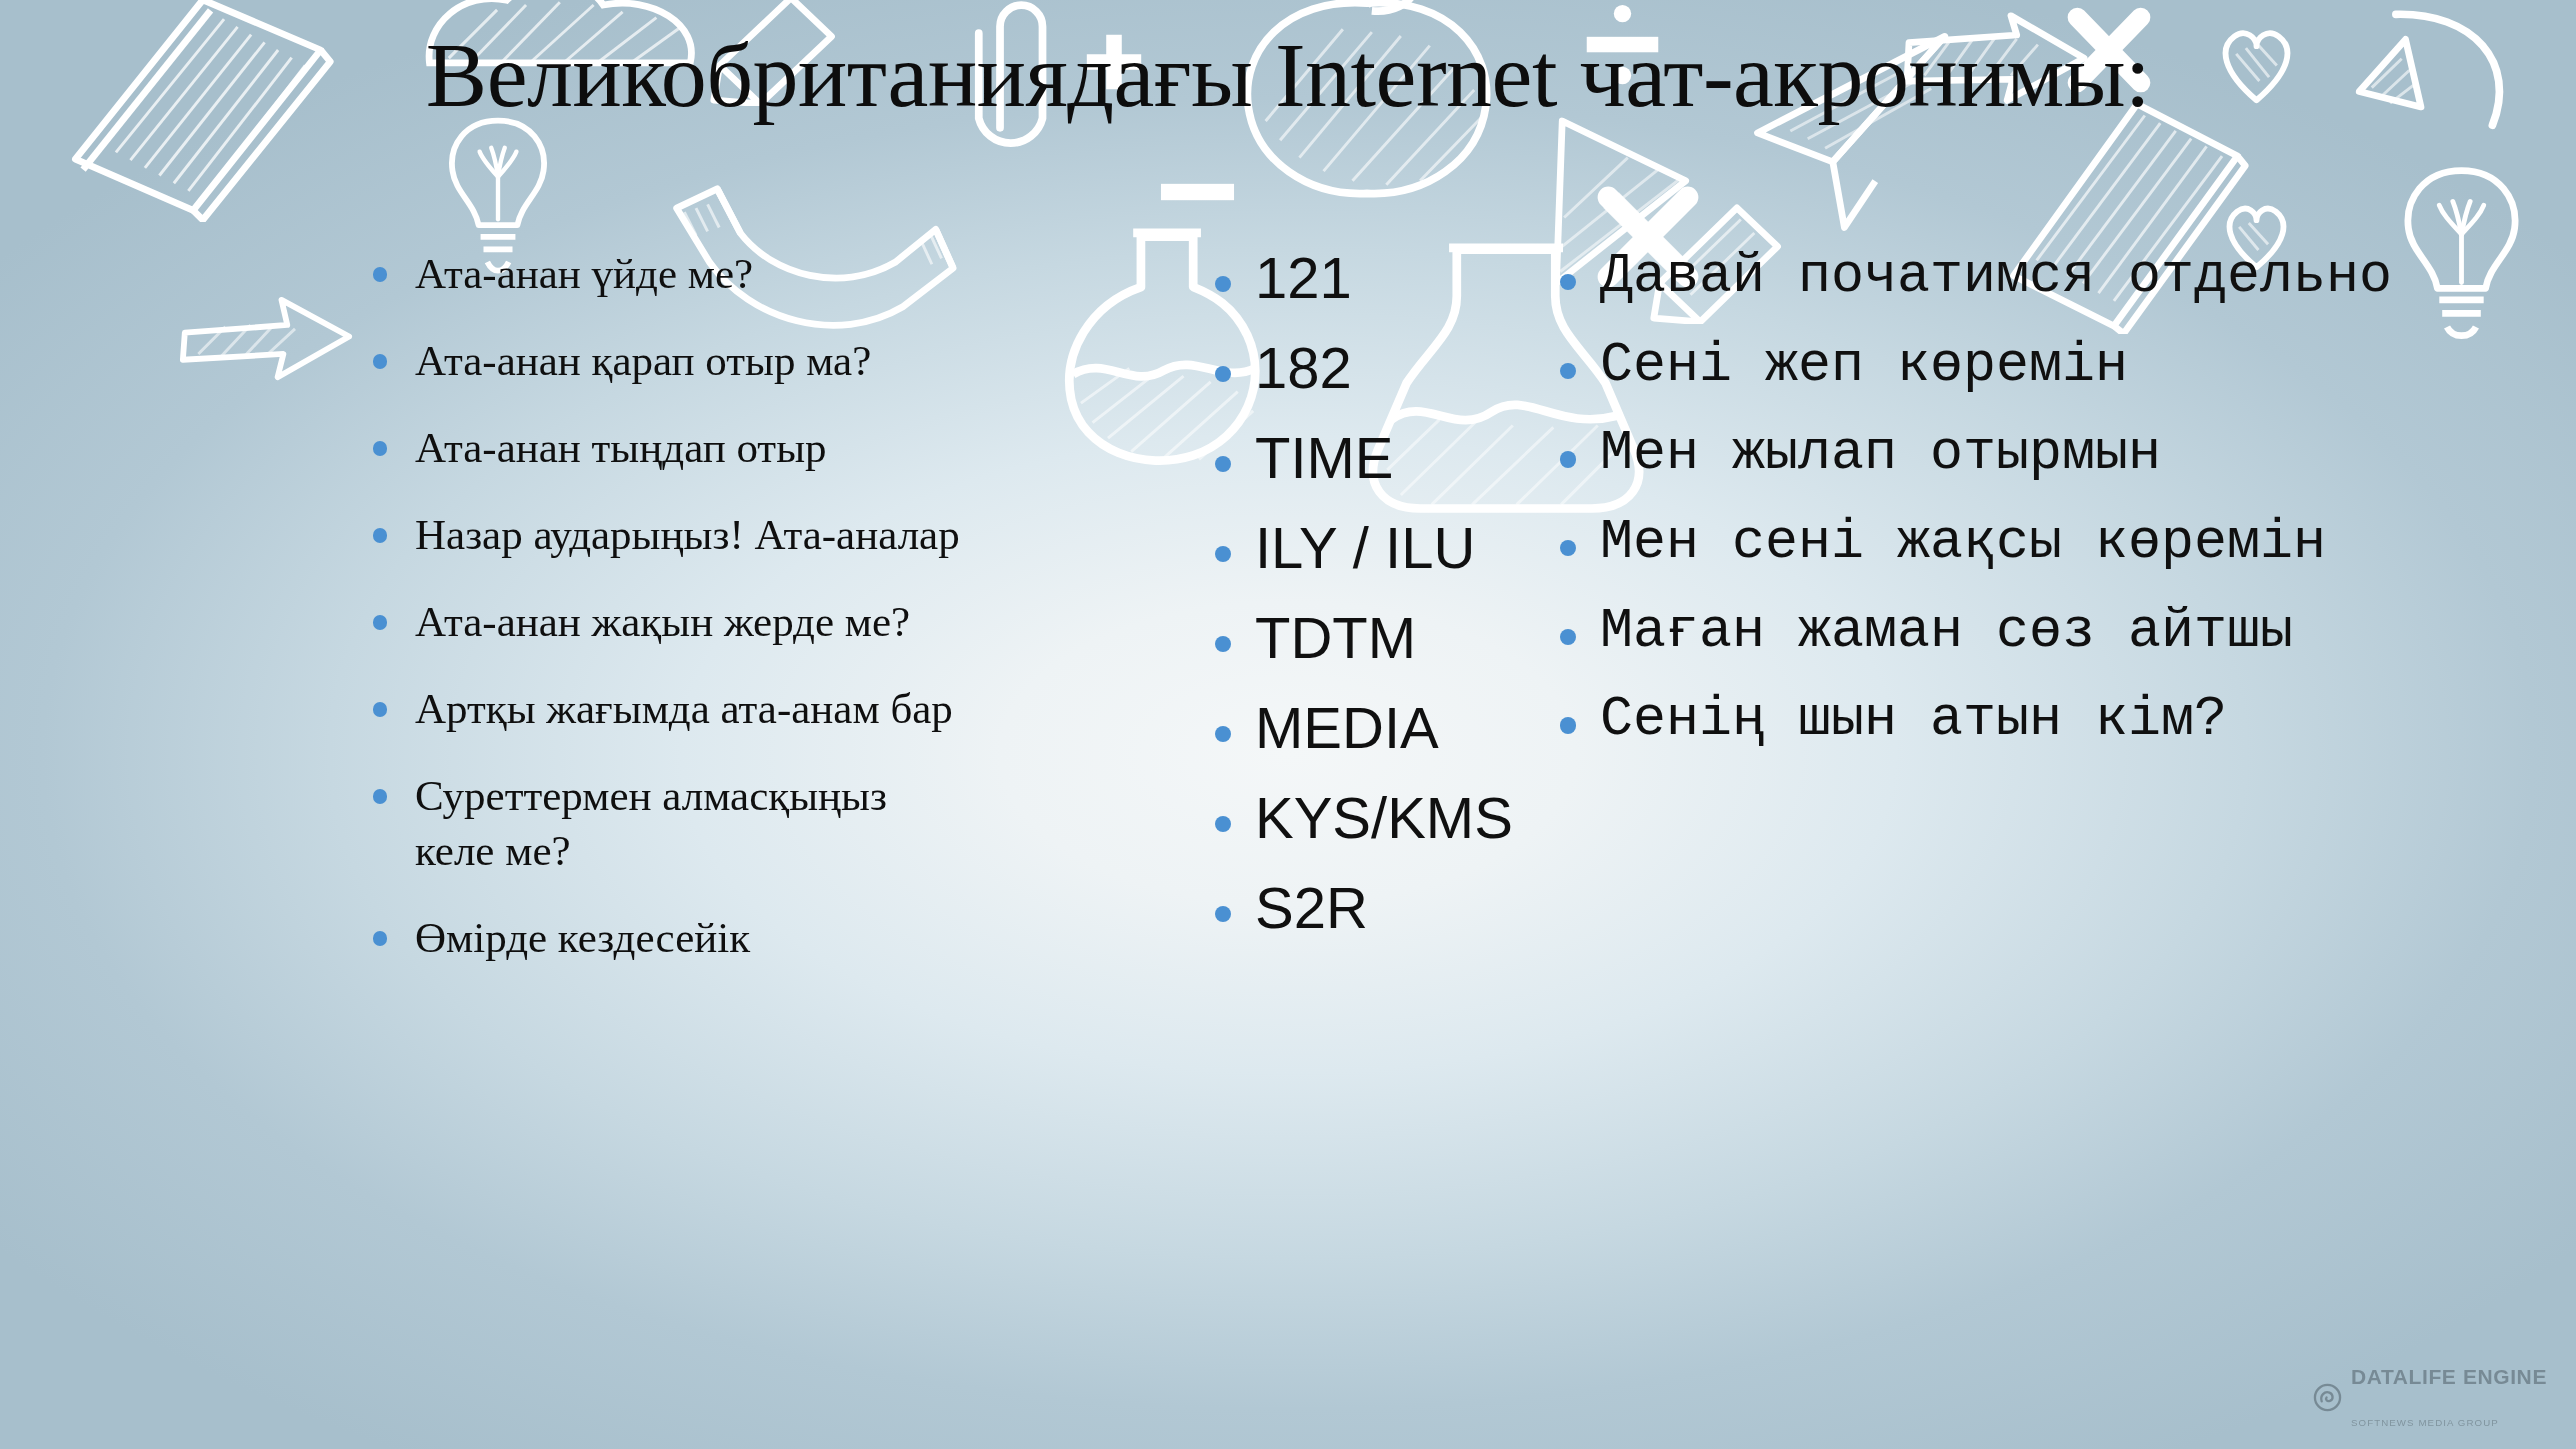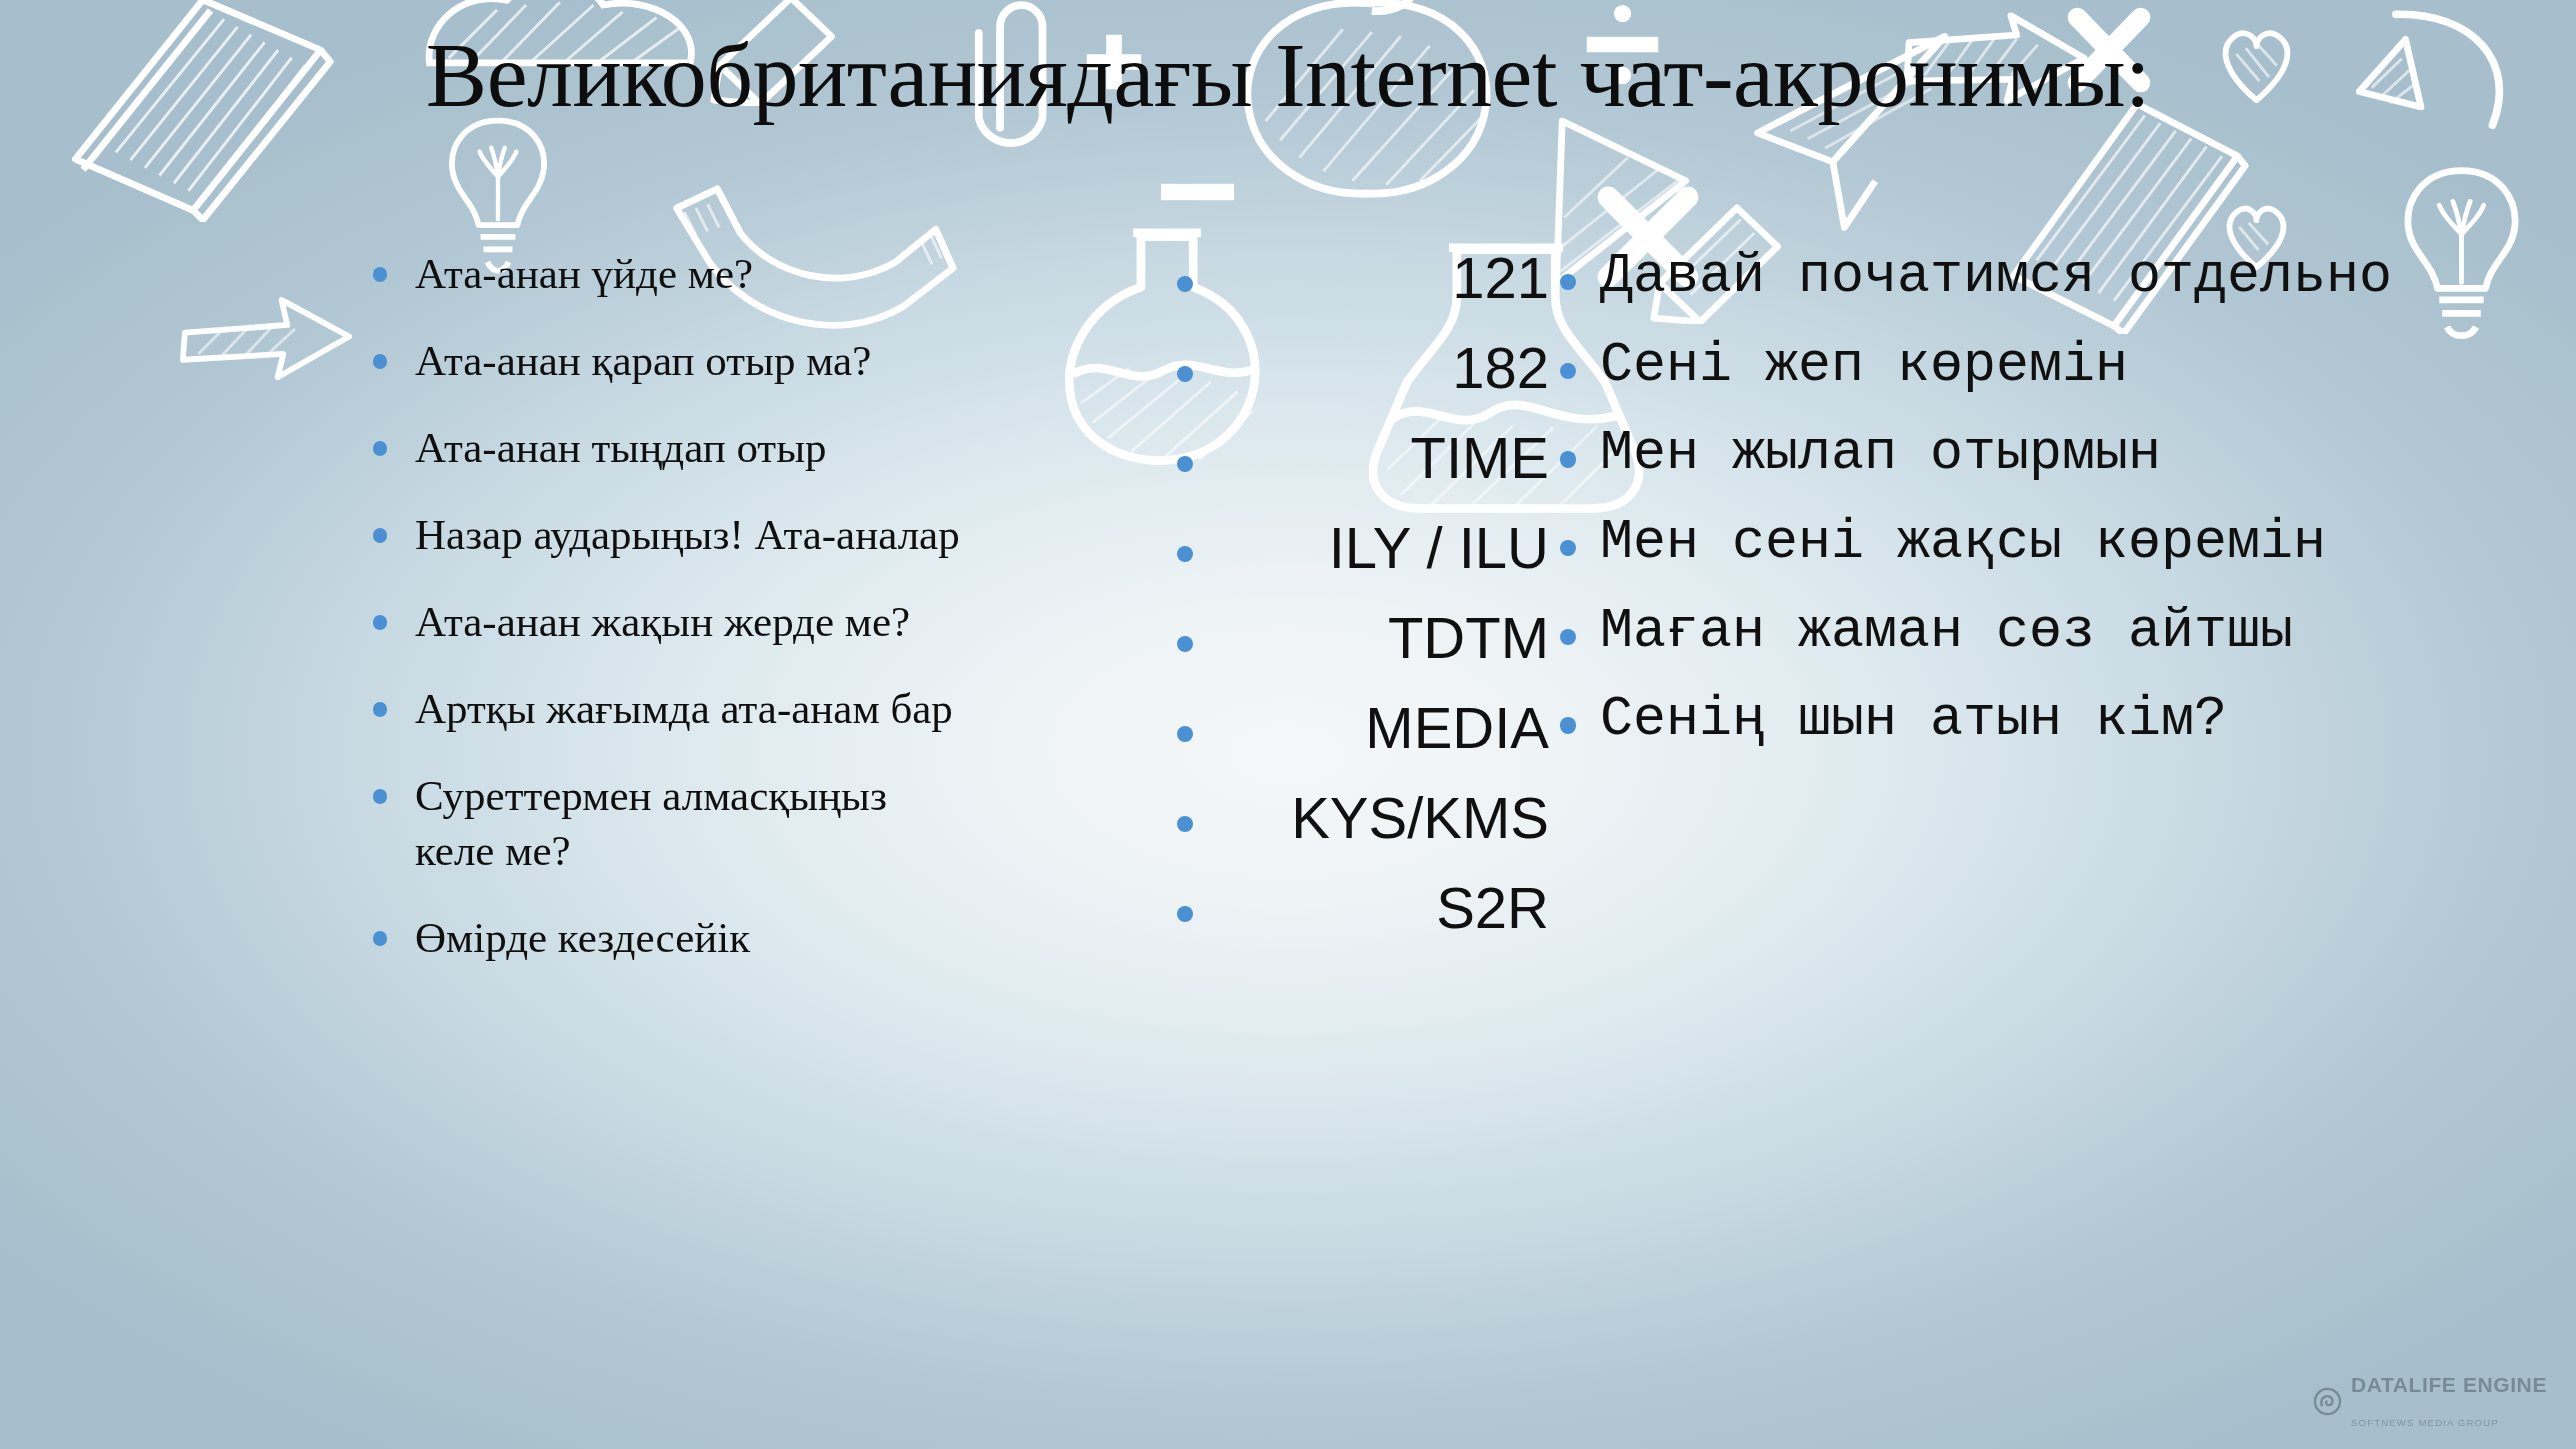--- a/index.html
+++ b/index.html
@@ -62,21 +62,21 @@
     left: 0;
     width: 2576px;
     height: 1121px;
     z-index: 3;
   }
 
   .col { position: absolute; top: 0; }
 
   .col1 { left: 17.4px;   width: 348px; }
   .col2 { left: 359px;  width: 773px; }
-  .col3 { left: 1163px; width: 386px; text-align: right; }
+  .col3 { left: 1201px; width: 386px; }
   .col4 { left: 1546px; width: 966px; }
 
   ul { list-style: none; }
 
   
   .bi {
     position: relative;
     display: block;
     padding-left: 56px;
   }
@@ -164,21 +164,21 @@
     font-size: 21px;
     font-weight: bold;
     letter-spacing: 0.6px;
     color: #4c5b63;
   }
   .wm-sub {
     font-family: "Liberation Sans", sans-serif;
     font-size: 9.7px;
     letter-spacing: 1.1px;
     color: #5d6d75;
-    margin-top: 9px;
+    margin-top: 17px;
   }
 </style>
 </head>
 <body>
 
 <div id="slide">
 
   <div id="doodles">
 
     <svg style="left:58px;top:-9.7px;" width="280" height="232" viewBox="0 0 290 240">

